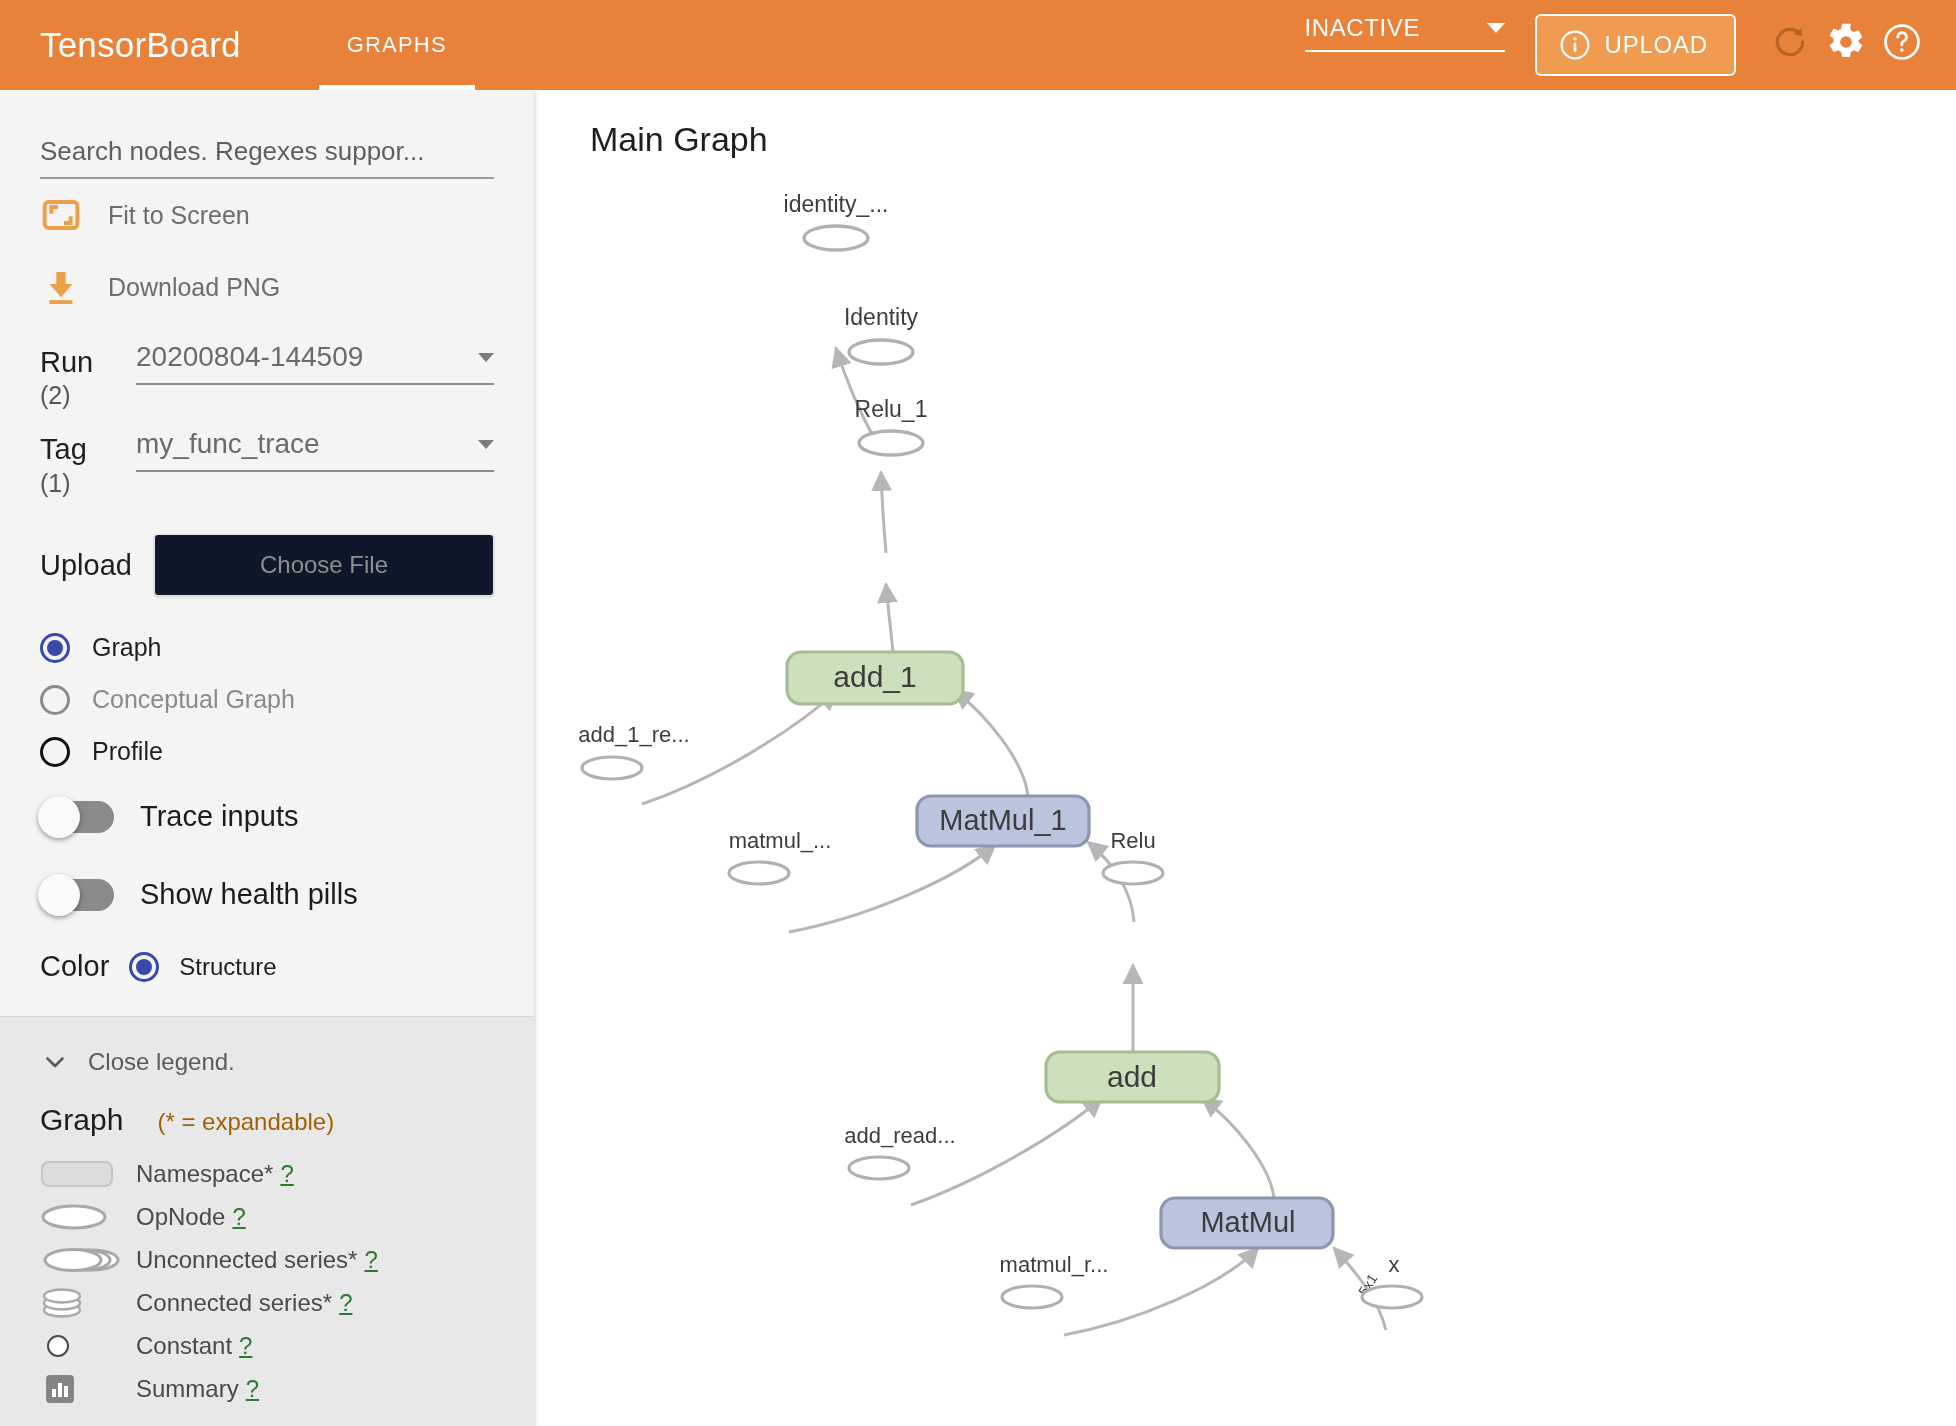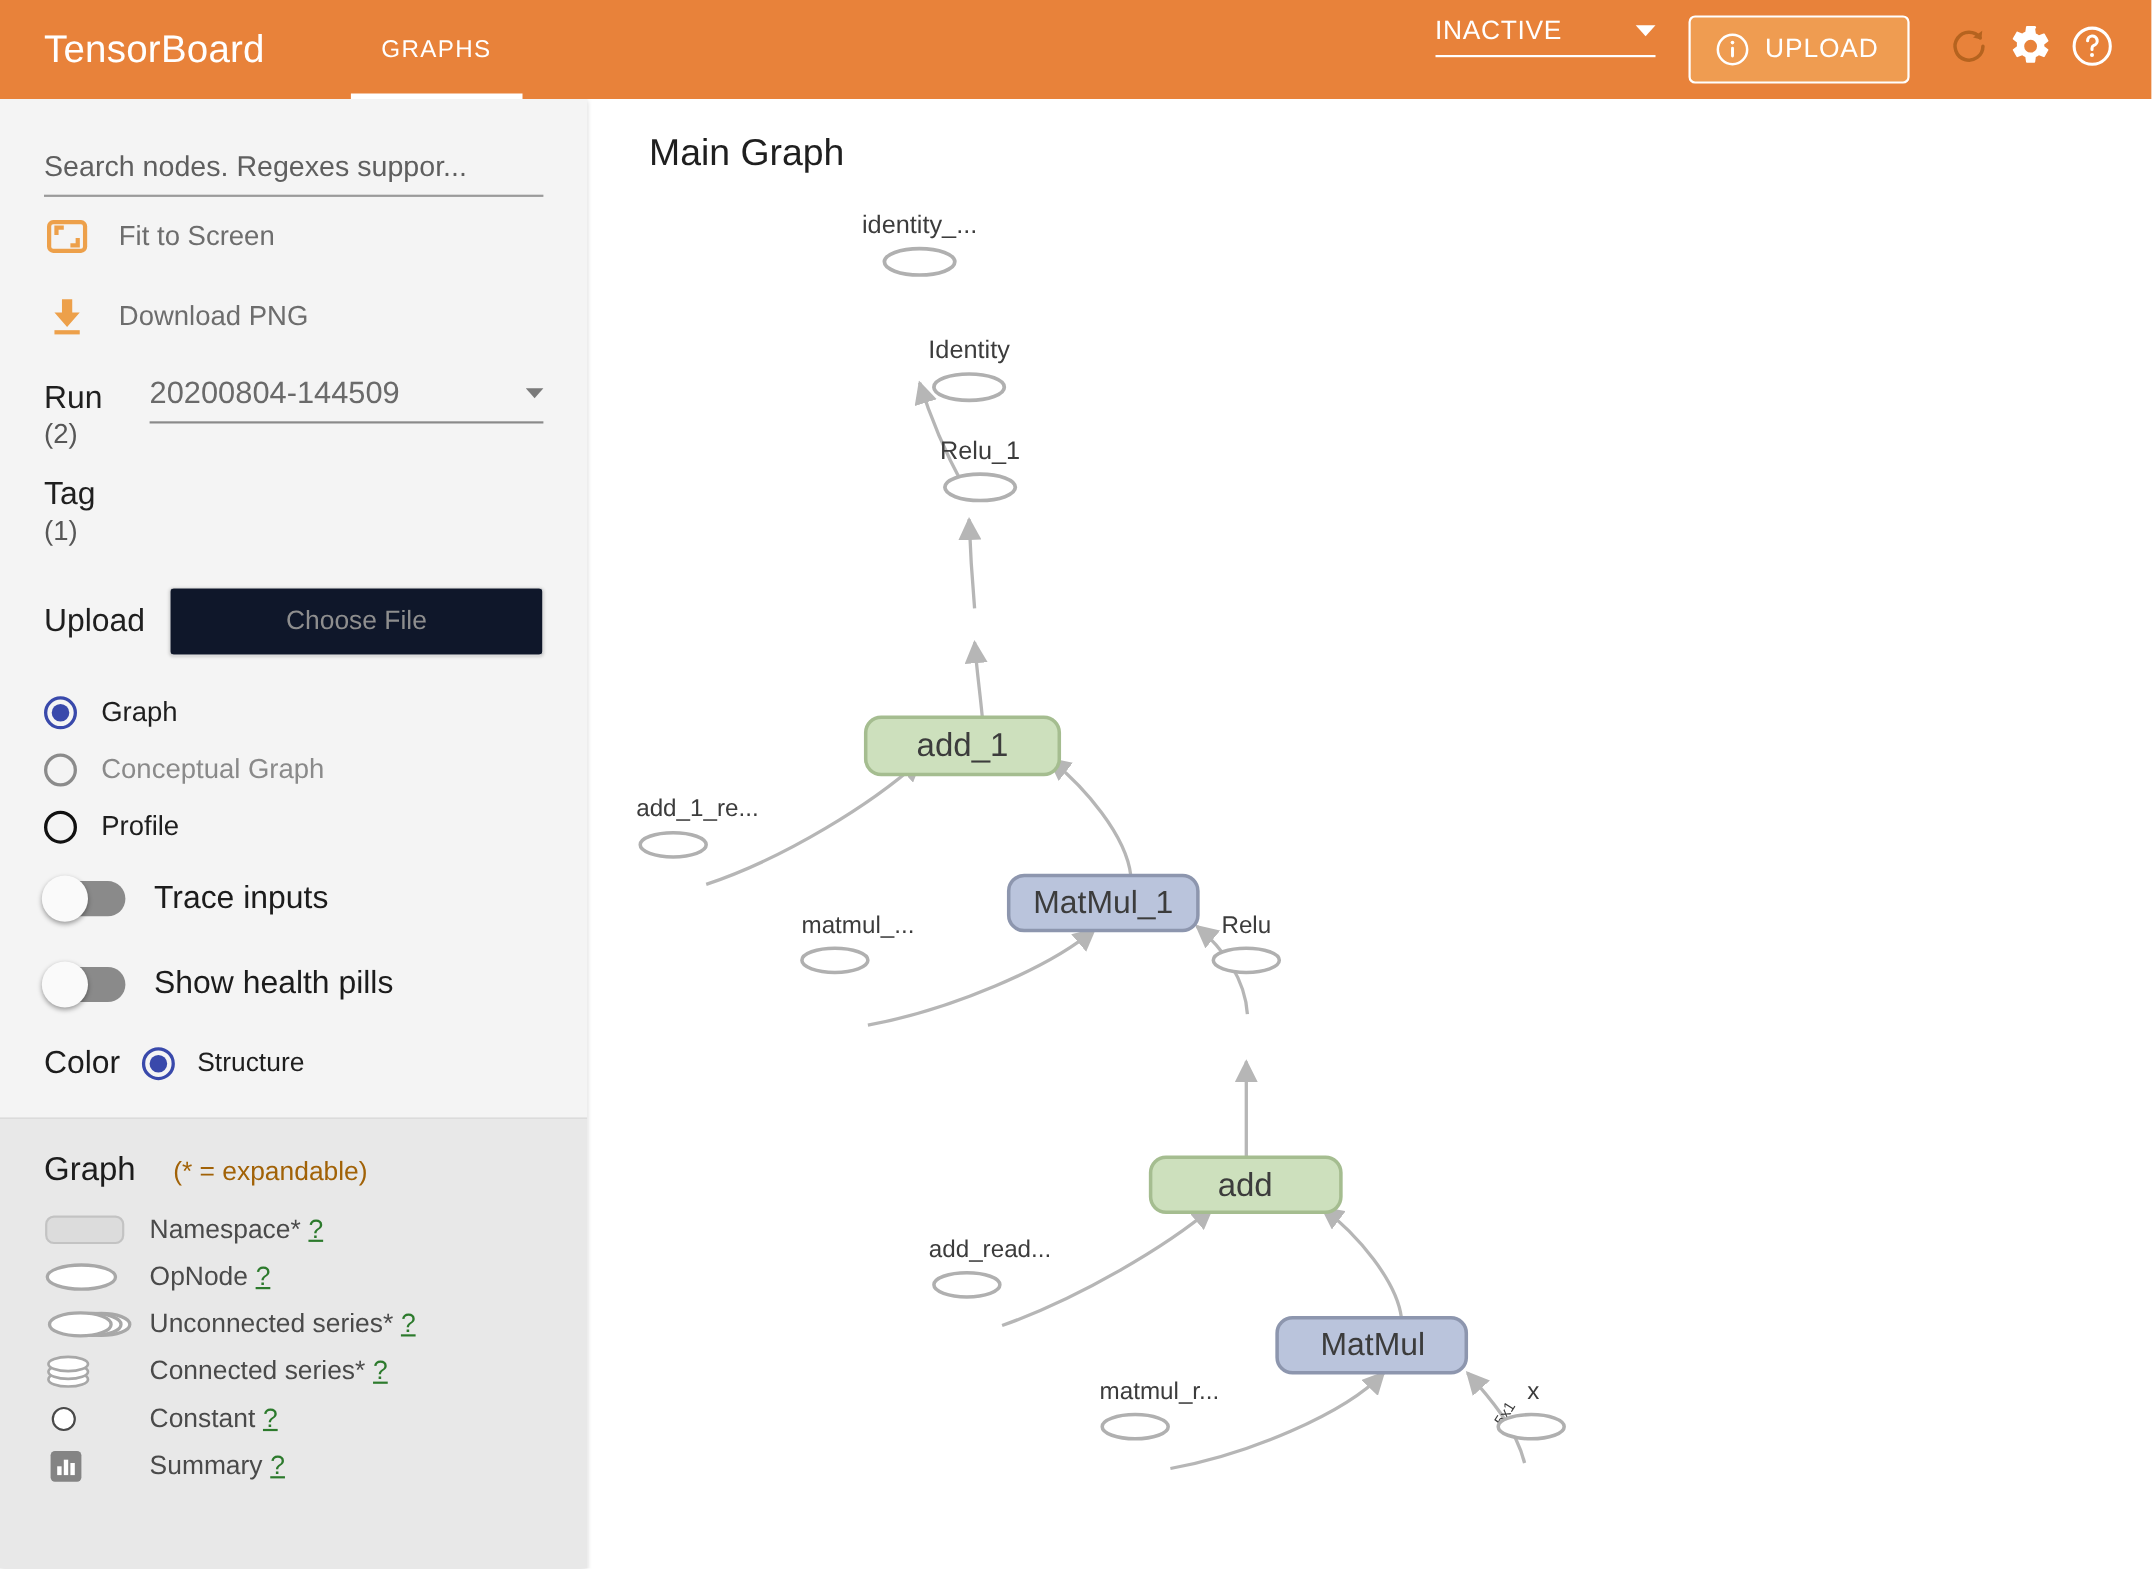--- a/index.html
+++ b/index.html
@@ -278,20 +278,26 @@
               <span class="caret-down-dark"></span>
             </div>
           </div>
         </div>
 
         <div class="field-row">
           <div class="field-label-col">
             <div class="field-label">Tag</div>
             <div class="field-count">(1)</div>
           </div>
+          <div class="field-control">
+            <div class="select-line">
+              <span class="select-value">my_func_trace</span>
+              <span class="caret-down-dark"></span>
+            </div>
+          </div>
         </div>
 
         <div class="upload-row">
           <div class="field-label">Upload</div>
           <div class="choose-file">Choose File</div>
         </div>
 
         <div class="radio-list">
           <div class="radio-row">
             <span class="radio checked"></span>
@@ -322,20 +328,28 @@
         </div>
 
         <div class="color-row">
           <span class="color-title">Color</span>
           <span class="radio checked"></span>
           <span class="color-opt-label">Structure</span>
         </div>
       </div>
 
       <div class="legend">
+        <div class="legend-close">
+          <span>
+            <svg width="30" height="30" viewBox="0 0 24 24">
+              <path d="M6 9.2 L12 15.2 L18 9.2" fill="none" stroke="#5b5b5b" stroke-width="2.1" stroke-linecap="round" stroke-linejoin="round"></path>
+            </svg>
+          </span>
+          <span class="legend-close-label">Close legend.</span>
+        </div>
 
         <div class="legend-head">
           <span class="legend-title">Graph</span>
           <span class="legend-sub">(* = expandable)</span>
         </div>
 
         <div class="legend-item">
           <span class="legend-swatch">
             <svg width="74" height="30" viewBox="0 0 74 30">
               <rect x="2" y="3" width="70" height="24" rx="7" fill="#dcdcdc" stroke="#c3c3c3" stroke-width="2"></rect>

